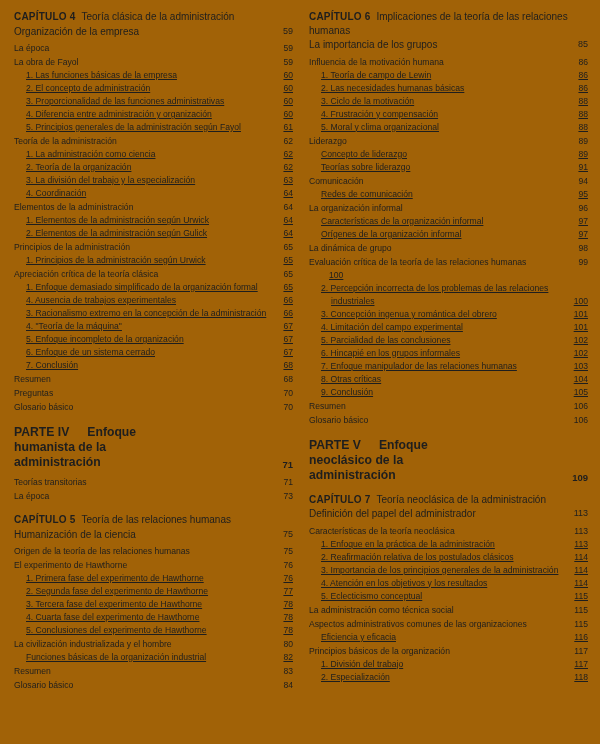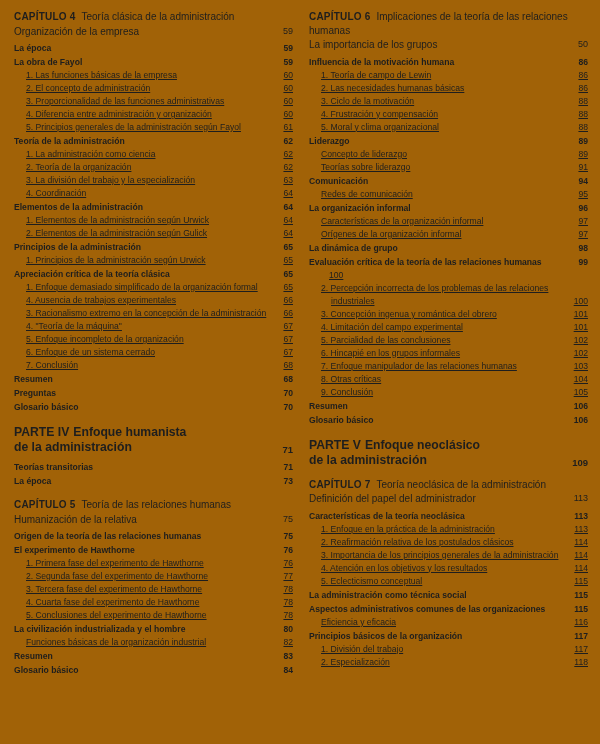--- a/index.html
+++ b/index.html
@@ -21,36 +21,36 @@
   }
   .col { flex: 1; min-width: 0; }
 
   
   .row { display: flex; align-items: flex-end; }
   .row .txt { flex: 1; min-width: 0; }
   .row .pg { margin-left: 8px; white-space: nowrap; }
 
   
   .entry { font-size: 8.6px; line-height: 13px; }
-  .entry.bold { font-weight: bold; margin-top: 1px; }
+  .entry.bold { font-weight: normal; margin-top: 1px; }
   .entry.lvl1 { padding-left: 12px; text-decoration: underline; }
   .entry.lvl1 .txt { padding-left: 10px; text-indent: -10px; }
 
   
   .chapter { margin-bottom: 4px; }
   .chapter:not(:first-child) { margin-top: 10px; }
   .ch-line { font-size: 10px; line-height: 13.5px; padding-right: 10px; }
   .ch-label { font-weight: bold; letter-spacing: 0.2px; padding-right: 6px; }
   .ch-sub { font-size: 10px; line-height: 13.5px; margin-top: 1px; }
   .ch-sub .pg { font-size: 9px; }
 
   
   .part { display: flex; align-items: flex-end; margin: 11px 0 6px; }
   .part-text { font-size: 12.2px; line-height: 15px; font-weight: bold; max-width: 178px; }
-  .part-label { padding-right: 4px; text-align: right; }
+  .part-label { padding-right: 18px; text-align: right; }
   .part-pg { margin-left: auto; font-size: 9.5px; font-weight: bold; white-space: nowrap; }
 </style>
 </head>
 <body>
 
 <div class="page">
   <div class="col">
       <div class="chapter">
         <div class="ch-line"><span class="ch-label">CAPÍTULO 4</span>Teoría clásica de la administración</div>
         <div class="row ch-sub">
@@ -178,21 +178,21 @@
         <span class="txt">Teorías transitorias</span>
         <span class="pg">71</span>
       </div>
       <div class="row entry bold">
         <span class="txt">La época</span>
         <span class="pg">73</span>
       </div>
       <div class="chapter">
         <div class="ch-line"><span class="ch-label">CAPÍTULO 5</span>Teoría de las relaciones humanas</div>
         <div class="row ch-sub">
-          <span class="txt">Humanización de la relativa</span>
+          <span class="txt">Humanización de la ciencia</span>
           <span class="pg">75</span>
         </div>
       </div>
       <div class="row entry bold">
         <span class="txt">Origen de la teoría de las relaciones humanas</span>
         <span class="pg">75</span>
       </div>
       <div class="row entry bold">
         <span class="txt">El experimento de Hawthorne</span>
         <span class="pg">76</span>
@@ -232,21 +232,21 @@
       <div class="row entry bold">
         <span class="txt">Glosario básico</span>
         <span class="pg">84</span>
       </div>
     </div>
   <div class="col">
       <div class="chapter">
         <div class="ch-line"><span class="ch-label">CAPÍTULO 6</span>Implicaciones de la teoría de las relaciones humanas</div>
         <div class="row ch-sub">
           <span class="txt">La importancia de los grupos</span>
-          <span class="pg">50</span>
+          <span class="pg">85</span>
         </div>
       </div>
       <div class="row entry bold">
         <span class="txt">Influencia de la motivación humana</span>
         <span class="pg">86</span>
       </div>
       <div class="row entry lvl1">
         <span class="txt">1. Teoría de campo de Lewin</span>
         <span class="pg">86</span>
       </div>

